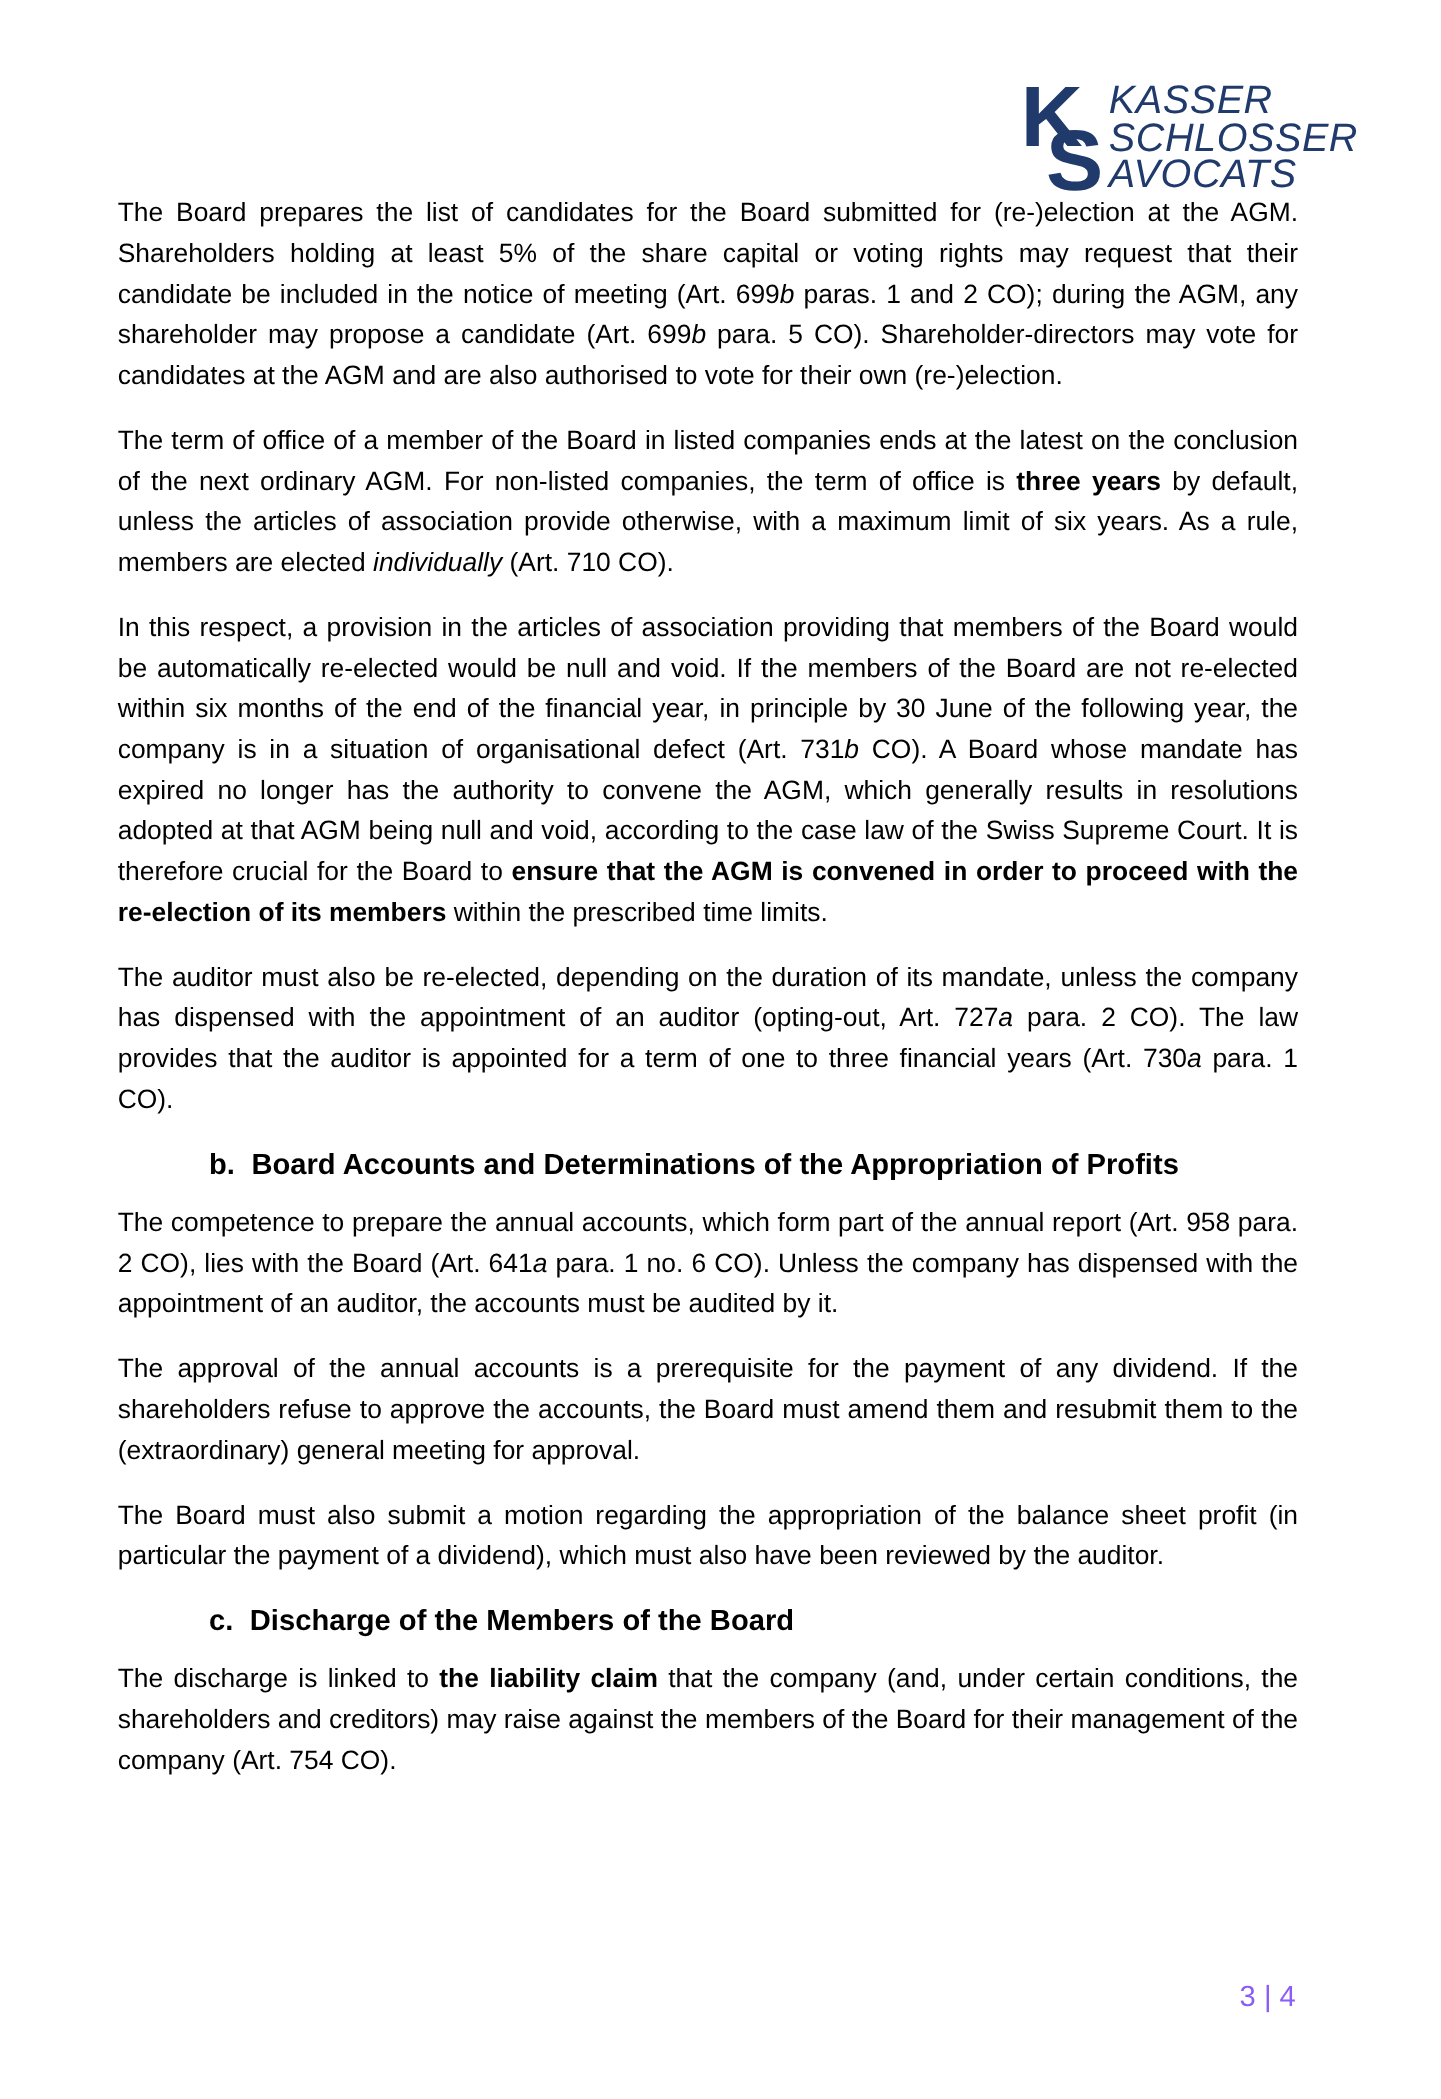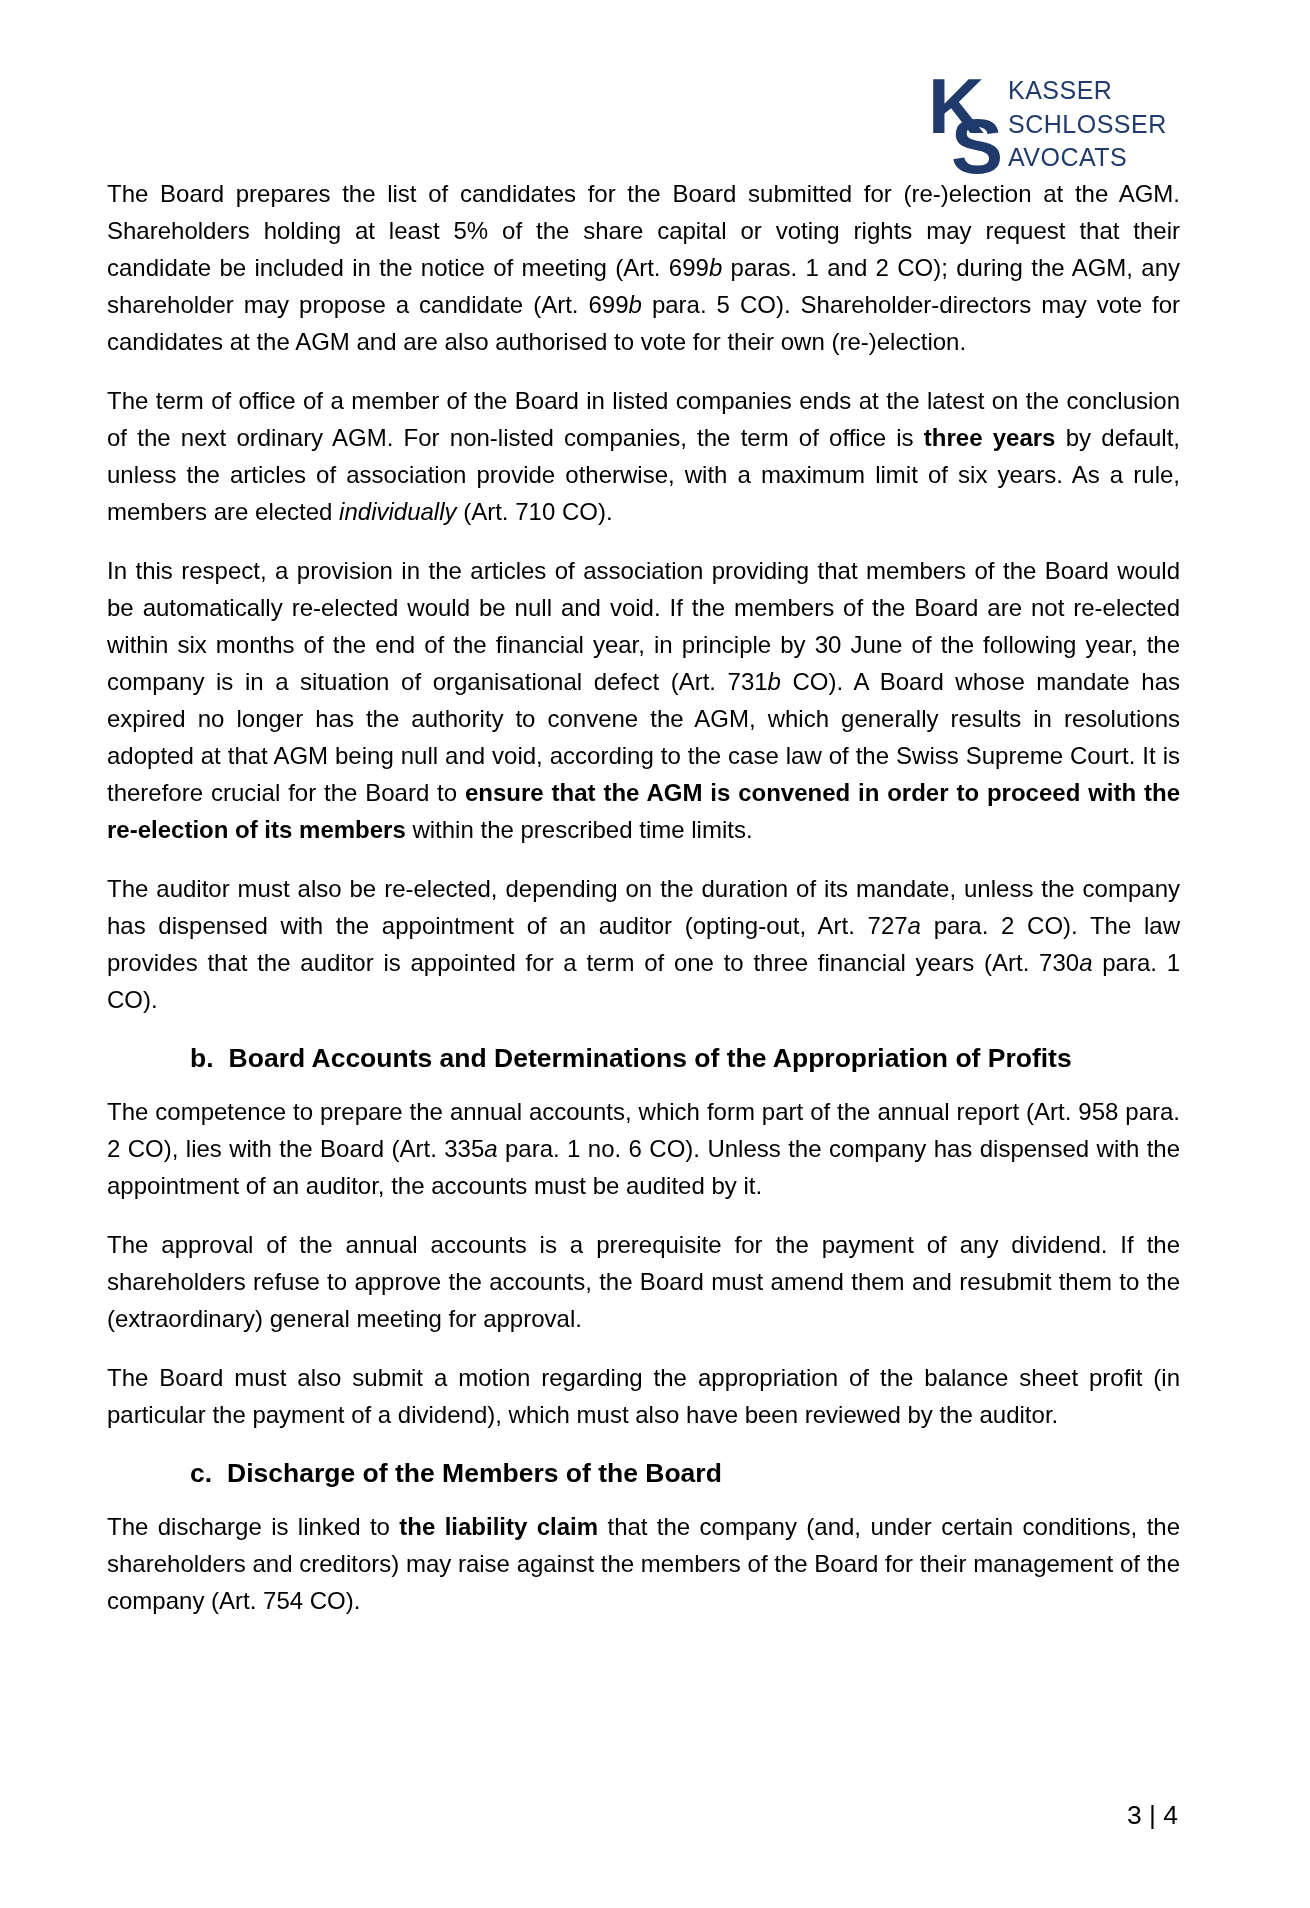--- a/index.html
+++ b/index.html
@@ -30,26 +30,27 @@
   .monogram span {
     position: absolute;
     font-size: 78px;
     line-height: 58px;
     font-weight: 700;
     letter-spacing: -2px;
   }
   .mono-k { left: 0; top: 2px; }
   .mono-s { left: 23px; top: 42px; }
   .logo-text {
-    font-size: 25px;
+    font-size: 36px;
     line-height: 33.5px;
     letter-spacing: 0.5px;
     font-weight: 400;
     margin-top: -1px;
     white-space: nowrap;
+    font-style: italic;
   }
 
   
   .content {
     position: absolute;
     left: 107px;
     top: 175px;
     width: 1073px;
   }
   .para {
@@ -72,21 +73,21 @@
   }
   .heading-marker { margin-right: 15px; }
 
   
   .page-footer {
     position: absolute;
     right: 132px;
     bottom: 78px;
     font-size: 26.5px;
     line-height: 30px;
-    color: #000000;
+    color: #8b5cf6;
   }
 </style>
 </head>
 <body>
 
 <header class="logo">
   <div class="monogram">
     <span class="mono-k">K</span>
     <span class="mono-s">S</span>
   </div>
@@ -99,21 +100,21 @@
 
 <main class="content">
     <p class="para"><span class="seg-normal">The Board prepares the list of candidates for the Board submitted for (re-)election at the AGM. Shareholders holding at least 5% of the share capital or voting rights may request that their candidate be included in the notice of meeting (Art. 699</span><span class="seg-italic">b</span><span class="seg-normal"> paras. 1 and 2 CO); during the AGM, any shareholder may propose a candidate (Art. 699</span><span class="seg-italic">b</span><span class="seg-normal"> para. 5 CO). Shareholder-directors may vote for candidates at the AGM and are also authorised to vote for their own (re-)election.</span></p>
     <p class="para"><span class="seg-normal">The term of office of a member of the Board in listed companies ends at the latest on the conclusion of the next ordinary AGM. For non-listed companies, the term of office is </span><span class="seg-bold">three years</span><span class="seg-normal"> by default, unless the articles of association provide otherwise, with a maximum limit of six years. As a rule, members are elected </span><span class="seg-italic">individually</span><span class="seg-normal"> (Art. 710 CO).</span></p>
     <p class="para"><span class="seg-normal">In this respect, a provision in the articles of association providing that members of the Board would be automatically re-elected would be null and void. If the members of the Board are not re-elected within six months of the end of the financial year, in principle by 30 June of the following year, the company is in a situation of organisational defect (Art. 731</span><span class="seg-italic">b</span><span class="seg-normal"> CO). A Board whose mandate has expired no longer has the authority to convene the AGM, which generally results in resolutions adopted at that AGM being null and void, according to the case law of the Swiss Supreme Court. It is therefore crucial for the Board to </span><span class="seg-bold">ensure that the AGM is convened in order to proceed with the re-election of its members</span><span class="seg-normal"> within the prescribed time limits.</span></p>
     <p class="para"><span class="seg-normal">The auditor must also be re-elected, depending on the duration of its mandate, unless the company has dispensed with the appointment of an auditor (opting-out, Art. 727</span><span class="seg-italic">a</span><span class="seg-normal"> para. 2 CO). The law provides that the auditor is appointed for a term of one to three financial years (Art. 730</span><span class="seg-italic">a</span><span class="seg-normal"> para. 1 CO).</span></p>
     <h3 class="heading">
       <span class="heading-marker">b.</span>
       <span class="heading-text">Board Accounts and Determinations of the Appropriation of Profits</span>
     </h3>
-    <p class="para"><span class="seg-normal">The competence to prepare the annual accounts, which form part of the annual report (Art. 958 para. 2 CO), lies with the Board (Art. 335</span><span class="seg-italic">a</span><span class="seg-normal"> para. 1 no. 6 CO). Unless the company has dispensed with the appointment of an auditor, the accounts must be audited by it.</span></p>
+    <p class="para"><span class="seg-normal">The competence to prepare the annual accounts, which form part of the annual report (Art. 958 para. 2 CO), lies with the Board (Art. 641</span><span class="seg-italic">a</span><span class="seg-normal"> para. 1 no. 6 CO). Unless the company has dispensed with the appointment of an auditor, the accounts must be audited by it.</span></p>
     <p class="para"><span class="seg-normal">The approval of the annual accounts is a prerequisite for the payment of any dividend. If the shareholders refuse to approve the accounts, the Board must amend them and resubmit them to the (extraordinary) general meeting for approval.</span></p>
     <p class="para"><span class="seg-normal">The Board must also submit a motion regarding the appropriation of the balance sheet profit (in particular the payment of a dividend), which must also have been reviewed by the auditor.</span></p>
     <h3 class="heading">
       <span class="heading-marker">c.</span>
       <span class="heading-text">Discharge of the Members of the Board</span>
     </h3>
     <p class="para"><span class="seg-normal">The discharge is linked to </span><span class="seg-bold">the liability claim</span><span class="seg-normal"> that the company (and, under certain conditions, the shareholders and creditors) may raise against the members of the Board for their management of the company (Art. 754 CO).</span></p>
   </main>
 
 <footer class="page-footer">3 | 4</footer>

